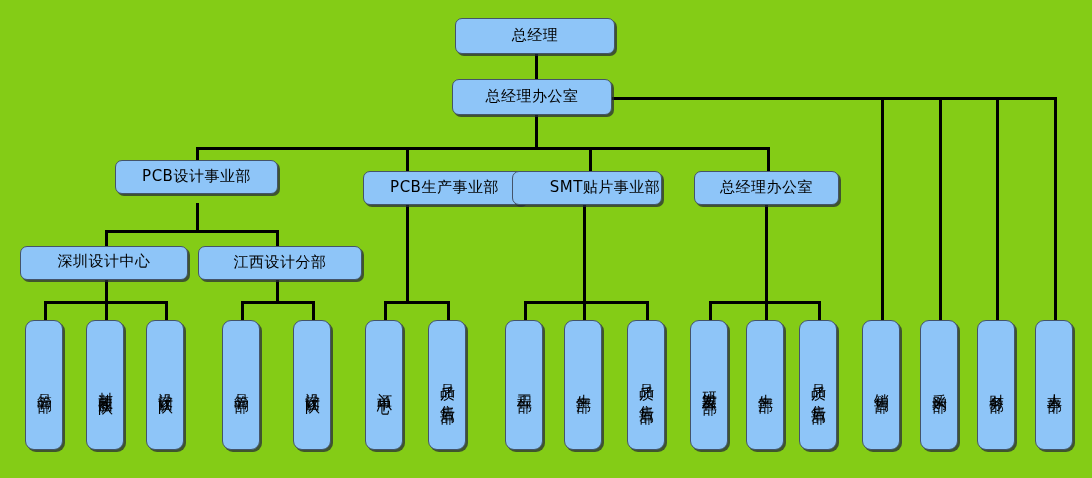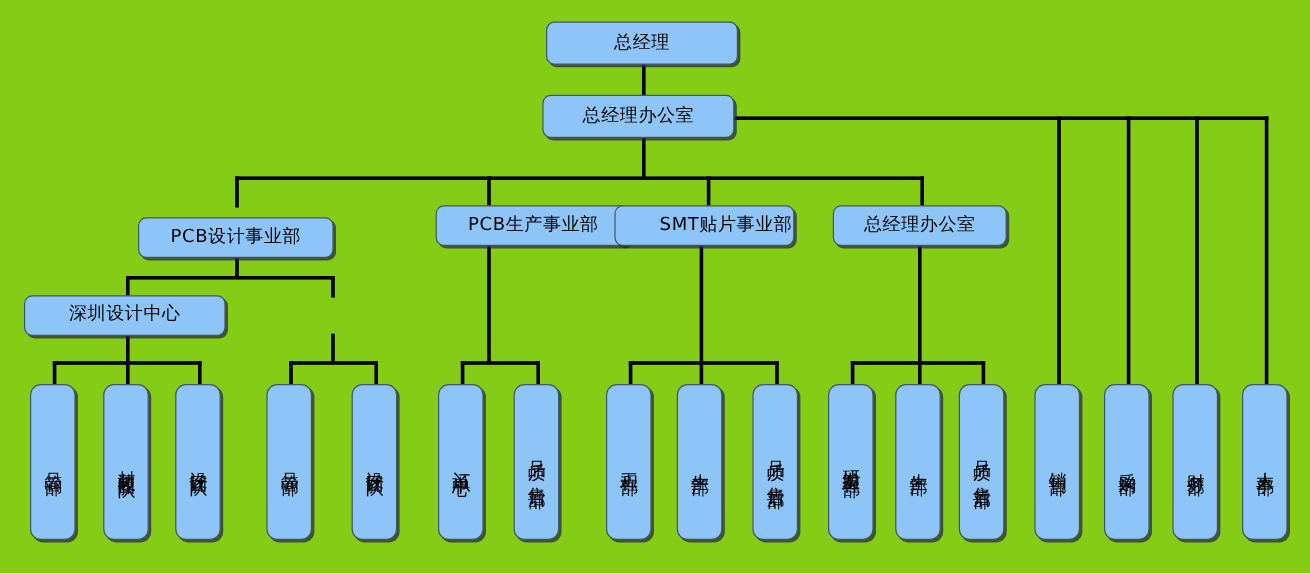--- a/index.html
+++ b/index.html
@@ -116,40 +116,43 @@
   <div class="line v" style="left:818px; top:301px; height:20px;"></div>
 
   <div class="node horiz" style="left:455px; top:18px; width:160px; height:36px;">
     <span>总经理</span>
   </div>
 
   <div class="node horiz" style="left:452px; top:79px; width:160px; height:36px;">
     <span>总经理办公室</span>
   </div>
 
-  <div class="node horiz" style="left:115px; top:181px; width:163px; height:34px;">
+  <div class="node horiz" style="left:115px; top:160px; width:163px; height:34px;">
     <span>PCB设计事业部</span>
   </div>
 
   <div class="node horiz" style="left:325px; top:171px; width:163px; height:34px;margin-left:38px;">
     <span>PCB生产事业部</span>
   </div>
 
   <div class="node horiz" style="left:512px; top:171px; width:150px; height:34px;padding-left:36px;">
     <span>SMT贴片事业部</span>
   </div>
 
   <div class="node horiz" style="left:694px; top:171px; width:145px; height:34px;">
     <span>总经理办公室</span>
   </div>
 
   <div class="node horiz" style="left:20px; top:246px; width:168px; height:34px;font-family:Liberation Mono, monospace;">
     <span>深圳设计中心</span>
   </div>
 
+  <div class="node horiz" style="left:198px; top:246px; width:164px; height:34px;">
+    <span>江西设计分部</span>
+  </div>
 
   <div class="node vert" style="left:25px; top:320px; width:38px; height:130px;">
     <span class="vlabel">品管部</span>
   </div>
   <div class="node vert" style="left:86px; top:320px; width:38px; height:130px;">
     <span class="vlabel">封装库团队</span>
   </div>
   <div class="node vert" style="left:146px; top:320px; width:38px; height:130px;">
     <span class="vlabel">设计团队</span>
   </div>

